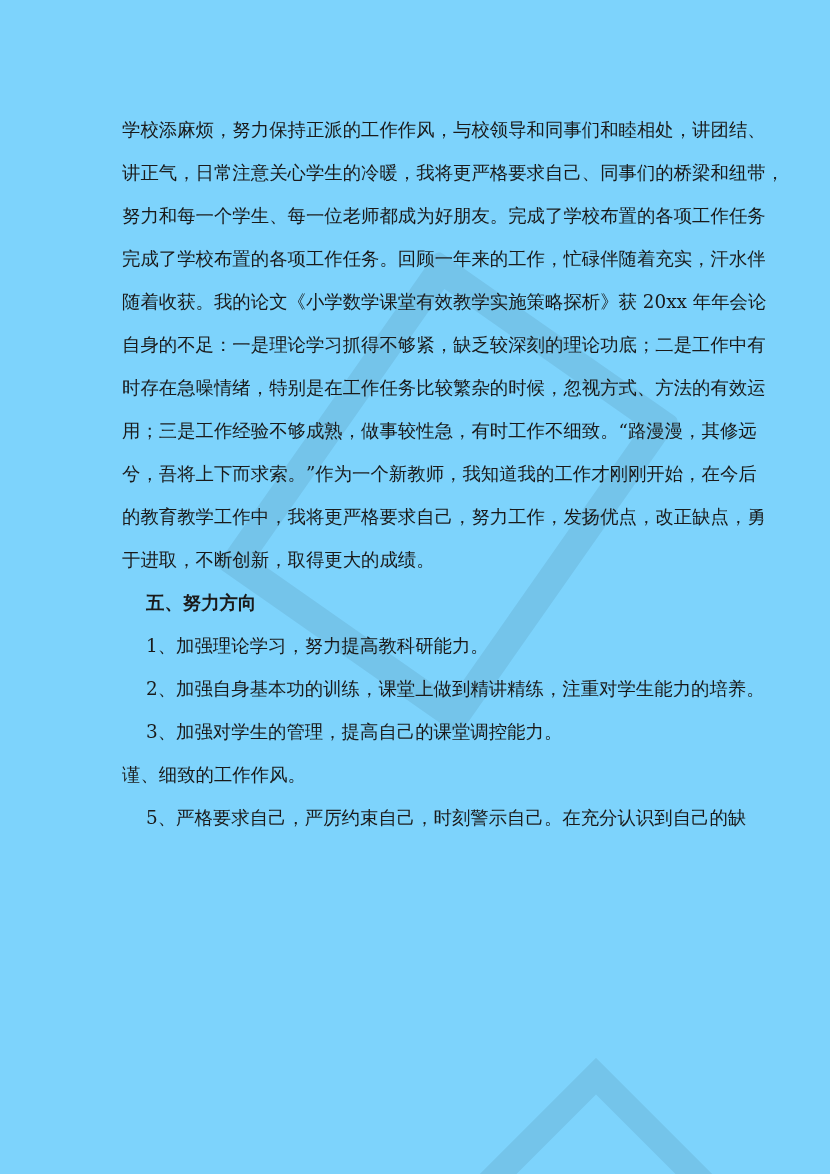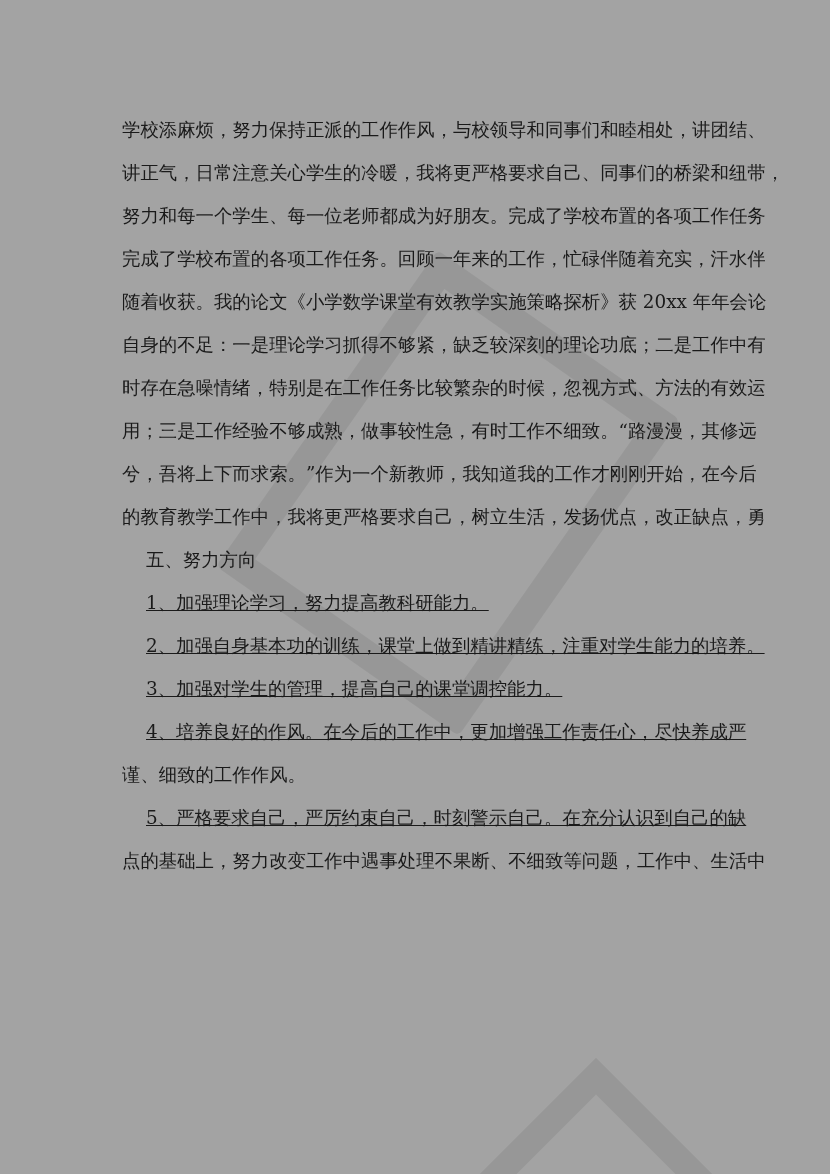--- a/index.html
+++ b/index.html
@@ -1,61 +1,60 @@
 <!DOCTYPE html>
 <html><head>
 <meta charset="utf-8">
 <style>
   html, body { margin: 0; padding: 0; background: #ffffff; }
   body { width: 830px; height: 1174px; position: relative; overflow: hidden;
          font-family: "DejaVu Serif", "Liberation Serif", serif; color: #1a1a1a; }
-  .page { position: absolute; left: 0; top: 0; width: 830px; height: 1174px; background: #a3a3a3; }
+  .page { position: absolute; left: 0; top: 0; width: 830px; height: 1174px; background: #7dd3fc; }
   .watermark { position: absolute; pointer-events: none; opacity: 0.07; }
   .wm1 { left: 300px; top: 300px; width: 240px; height: 330px; transform: rotate(35deg); border: 28px solid #000; border-radius: 6px; }
   .wm2 { left: 470px; top: 1110px; width: 200px; height: 200px; transform: rotate(45deg); border: 26px solid #000; }
   .content { position: absolute; left: 122px; top: 112px; width: 590px; }
   .line { height: 43px; line-height: 36px; font-size: 18.4px; white-space: nowrap; letter-spacing: 0px; text-align: justify; text-align-last: justify; }
   .line.last { text-align-last: left; }
-  .heading { font-weight: normal; padding-left: 24px; text-align-last: left; }
-  .indent { padding-left: 24px; text-decoration: underline; }
+  .heading { font-weight: bold; padding-left: 24px; text-align-last: left; }
+  .indent { padding-left: 24px; }
 </style>
 </head>
 <body>
 
 <div class="page">
   <div class="watermark wm1"></div>
   <div class="watermark wm2"></div>
 
   <div class="content">
     <div>
       <div class="line">学校添麻烦，努力保持正派的工作作风，与校领导和同事们和睦相处，讲团结、</div>
       <div class="line">讲正气，日常注意关心学生的冷暖，我将更严格要求自己、同事们的桥梁和纽带，</div>
       <div class="line">努力和每一个学生、每一位老师都成为好朋友。完成了学校布置的各项工作任务</div>
       <div class="line">完成了学校布置的各项工作任务。回顾一年来的工作，忙碌伴随着充实，汗水伴</div>
       <div class="line">随着收获。我的论文《小学数学课堂有效教学实施策略探析》获 20xx 年年会论</div>
       <div class="line">自身的不足：一是理论学习抓得不够紧，缺乏较深刻的理论功底；二是工作中有</div>
       <div class="line">时存在急噪情绪，特别是在工作任务比较繁杂的时候，忽视方式、方法的有效运</div>
       <div class="line">用；三是工作经验不够成熟，做事较性急，有时工作不细致。“路漫漫，其修远</div>
       <div class="line">兮，吾将上下而求索。”作为一个新教师，我知道我的工作才刚刚开始，在今后</div>
-      <div class="line">的教育教学工作中，我将更严格要求自己，树立生活，发扬优点，改正缺点，勇</div>
+      <div class="line">的教育教学工作中，我将更严格要求自己，努力工作，发扬优点，改正缺点，勇</div>
+      <div class="line last">于进取，不断创新，取得更大的成绩。</div>
     </div>
 
     <div class="line heading">五、努力方向</div>
 
     <div>
       <div class="line indent last">1、加强理论学习，努力提高教科研能力。</div>
     </div>
     <div>
       <div class="line indent last">2、加强自身基本功的训练，课堂上做到精讲精练，注重对学生能力的培养。</div>
     </div>
     <div>
       <div class="line indent last">3、加强对学生的管理，提高自己的课堂调控能力。</div>
     </div>
     <div>
-      <div class="line indent">4、培养良好的作风。在今后的工作中，更加增强工作责任心，尽快养成严</div>
       <div class="line last">谨、细致的工作作风。</div>
     </div>
     <div>
       <div class="line indent">5、严格要求自己，严厉约束自己，时刻警示自己。在充分认识到自己的缺</div>
-      <div class="line">点的基础上，努力改变工作中遇事处理不果断、不细致等问题，工作中、生活中</div>
     </div>
   </div>
 </div>
 
 </body></html>

